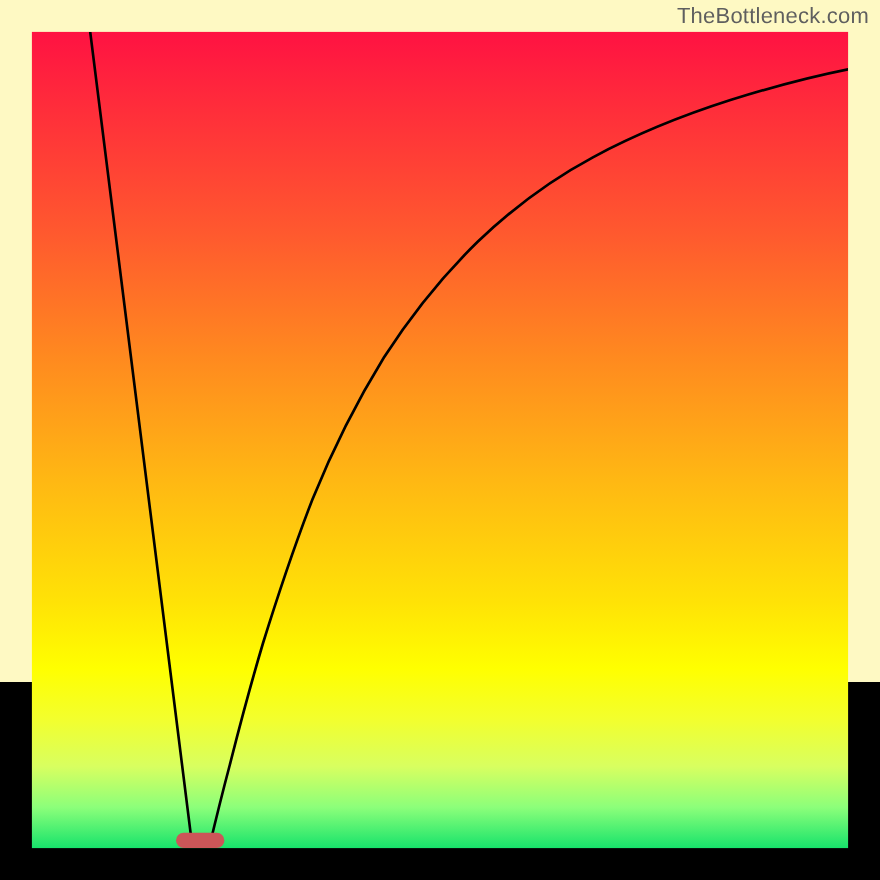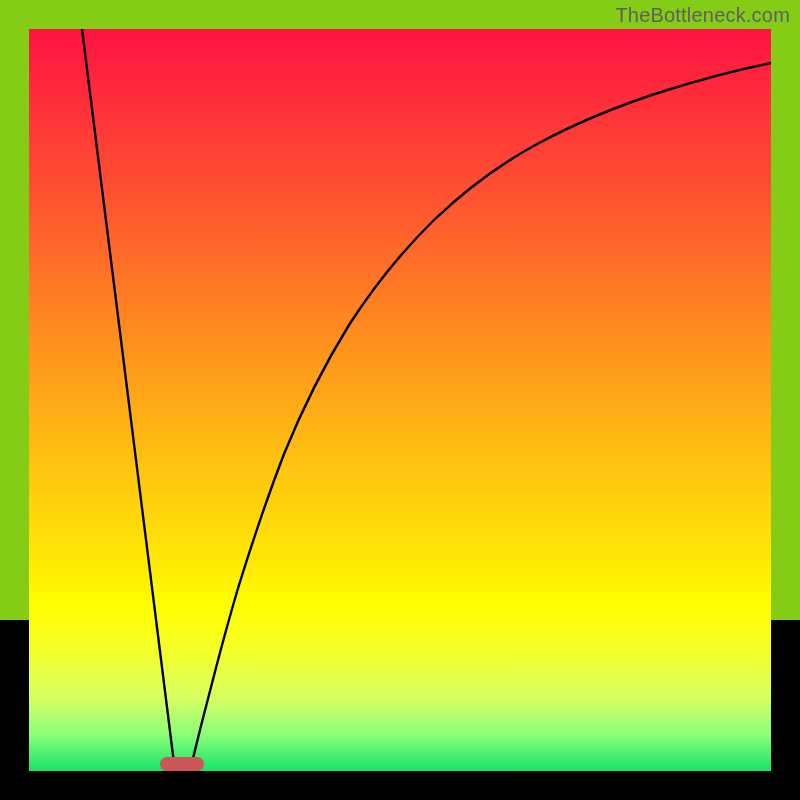--- a/index.html
+++ b/index.html
@@ -8,21 +8,21 @@
     width: 800px;
     height: 800px;
     overflow: hidden;
     background: #000;
     font-family: Arial, Helvetica, sans-serif;
   }
   .frame {
     position: relative;
     width: 800px;
     height: 620px;
-    background: #84cc16;
+    background: #fef9c3;
   }
   .plot-area {
     position: absolute;
     left: 29px;
     top: 29px;
     width: 742px;
     height: 742px;
     
     background: linear-gradient(
       to bottom,

